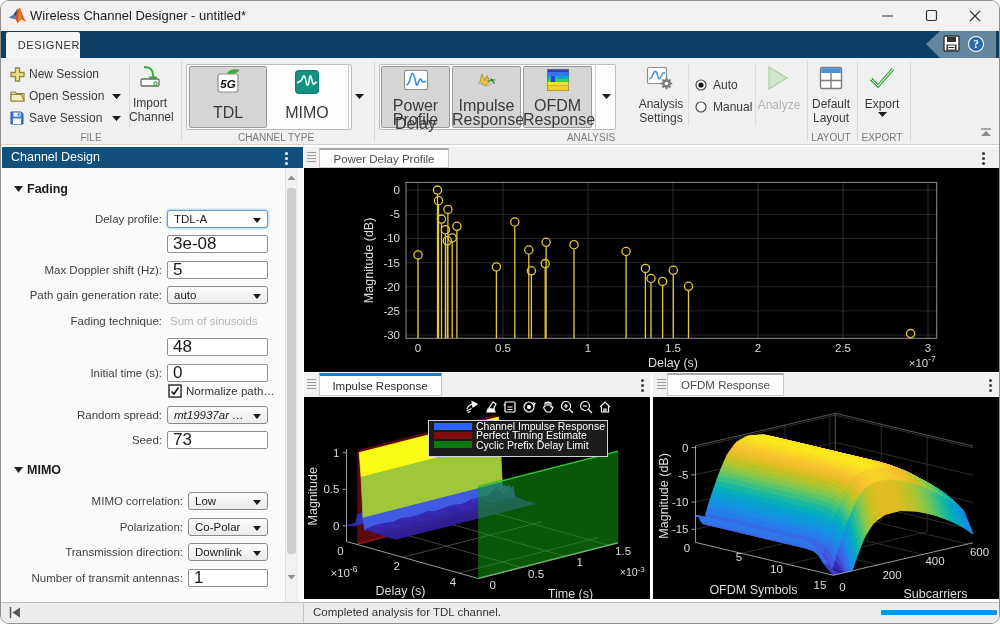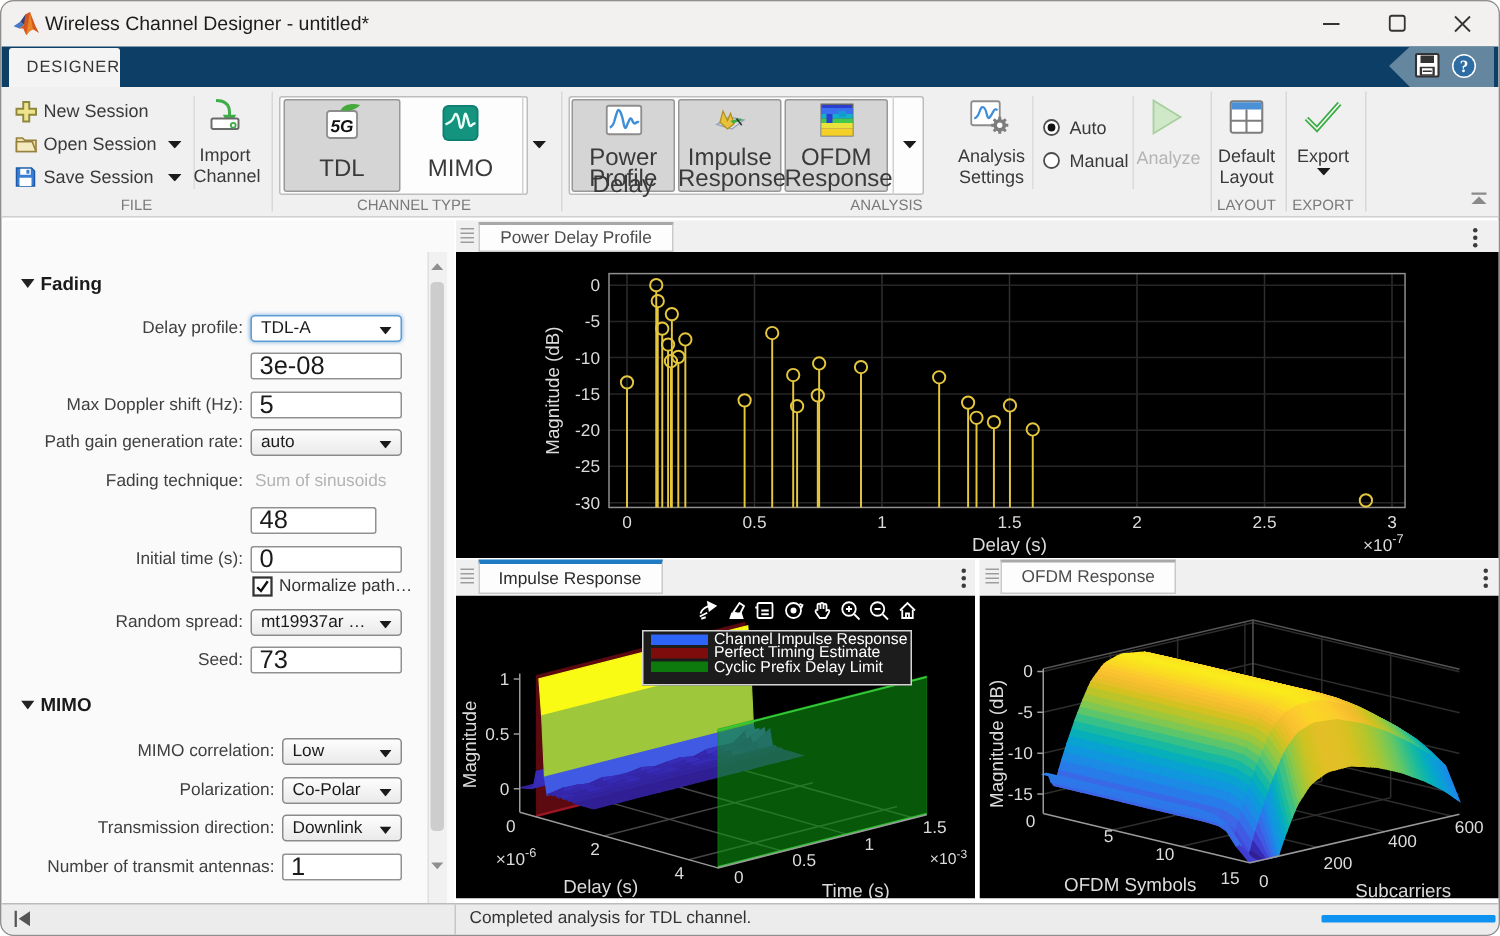--- a/index.html
+++ b/index.html
@@ -254,20 +254,25 @@
       <svg width="9" height="5" viewBox="0 0 9 5" style="">
         <path d="M0 0h9L4.5 5z" fill="#1a1a1a"></path>
       </svg>
     </div>
     <div class="abs seclabel" style="left:857px;width:48px">EXPORT</div>
     <svg class="abs" style="left:978px;top:127px" width="14" height="10">
       <path d="M2 8 7 3l5 5z" fill="#8a8a8a"></path>
       <line x1="2" y1="1" x2="12" y2="1" stroke="#8a8a8a" stroke-width="1.5"></line>
     </svg>
     <div class="abs" id="leftpanel">
+      <div class="abs" id="lp-head">Channel Design<div class="menu3 abs" style="left:283px;top:5px">
+          <div style="background:#fff"></div>
+          <div style="background:#fff"></div>
+          <div style="background:#fff"></div>
+        </div></div>
       <div class="abs" style="left:282.5px;top:21px;width:13px;height:434px;background:#f1f1f1;border-left:1px solid #e0e0e0"></div>
       <svg class="abs" style="left:285px;top:27px" width="9" height="8">
         <path d="M0.5 6 4.5 1.5 8.5 6z" fill="#8f8f8f"></path>
       </svg>
       <svg class="abs" style="left:285px;top:426px" width="9" height="8">
         <path d="M0.5 2 4.5 6.5 8.5 2z" fill="#8f8f8f"></path>
       </svg>
       <div class="abs" style="left:284.5px;top:41px;width:9px;height:366px;background:#cdcdcd;border-radius:3px"></div>
       <svg class="abs" style="left:12px;top:39px" width="9" height="6">
         <path d="M0 0h9L4.5 6z" fill="#222"></path>
@@ -283,30 +288,30 @@
       <div class="abs formlabel" style="left:0px;top:114px;width:160px">Max Doppler shift (Hz):</div>
       <div class="tinput" style="left:165px;top:114px;width:101px;height:18px">5</div>
       <div class="abs formlabel" style="left:0px;top:139px;width:160px">Path gain generation rate:</div>
       <div class="tdrop" style="left:165px;top:139px;width:101px;height:18px;">auto<span style="position:absolute;right:6px;top:7px;line-height:0">
           <svg width="8" height="5" viewBox="0 0 8 5" style="">
             <path d="M0 0h8L4.0 5z" fill="#1a1a1a"></path>
           </svg>
         </span></div>
       <div class="abs formlabel" style="left:0px;top:165px;width:160px">Fading technique:</div>
       <div class="abs" style="left:168px;top:165px;font-size:11.5px;color:#b3b3b3;line-height:18px">Sum of sinusoids</div>
-      <div class="tinput" style="left:165px;top:191px;width:84px;height:18px">48</div>
+      <div class="tinput" style="left:165px;top:191px;width:101px;height:18px">48</div>
       <div class="abs formlabel" style="left:0px;top:217px;width:160px">Initial time (s):</div>
       <div class="tinput" style="left:165px;top:217px;width:101px;height:18px">0</div>
       <svg class="abs" style="left:166px;top:237px" width="14" height="14">
         <rect x="1" y="1" width="12" height="12" fill="#fff" stroke="#333" stroke-width="1.5"></rect>
         <path d="M3.5 7.5 6 10 10.5 3.5" fill="none" stroke="#111" stroke-width="1.6"></path>
       </svg>
       <div class="abs" style="left:184px;top:238px;font-size:11.5px;color:#333">Normalize path…</div>
       <div class="abs formlabel" style="left:0px;top:259px;width:160px">Random spread:</div>
-      <div class="tdrop" style="left:165px;top:259px;width:101px;height:18px;">mt19937ar …<span style="position:absolute;right:6px;top:7px;line-height:0">
+      <div class="tdrop" style="left:165px;top:259px;width:101px;height:18px;font-style:italic;">mt19937ar …<span style="position:absolute;right:6px;top:7px;line-height:0">
           <svg width="8" height="5" viewBox="0 0 8 5" style="">
             <path d="M0 0h8L4.0 5z" fill="#1a1a1a"></path>
           </svg>
         </span></div>
       <div class="abs formlabel" style="left:0px;top:284px;width:160px">Seed:</div>
       <div class="tinput" style="left:165px;top:284px;width:101px;height:18px">73</div>
       <svg class="abs" style="left:12px;top:320px" width="9" height="6">
         <path d="M0 0h9L4.5 6z" fill="#222"></path>
       </svg>
       <div class="abs sechead" style="left:25px;top:316px">MIMO</div>

